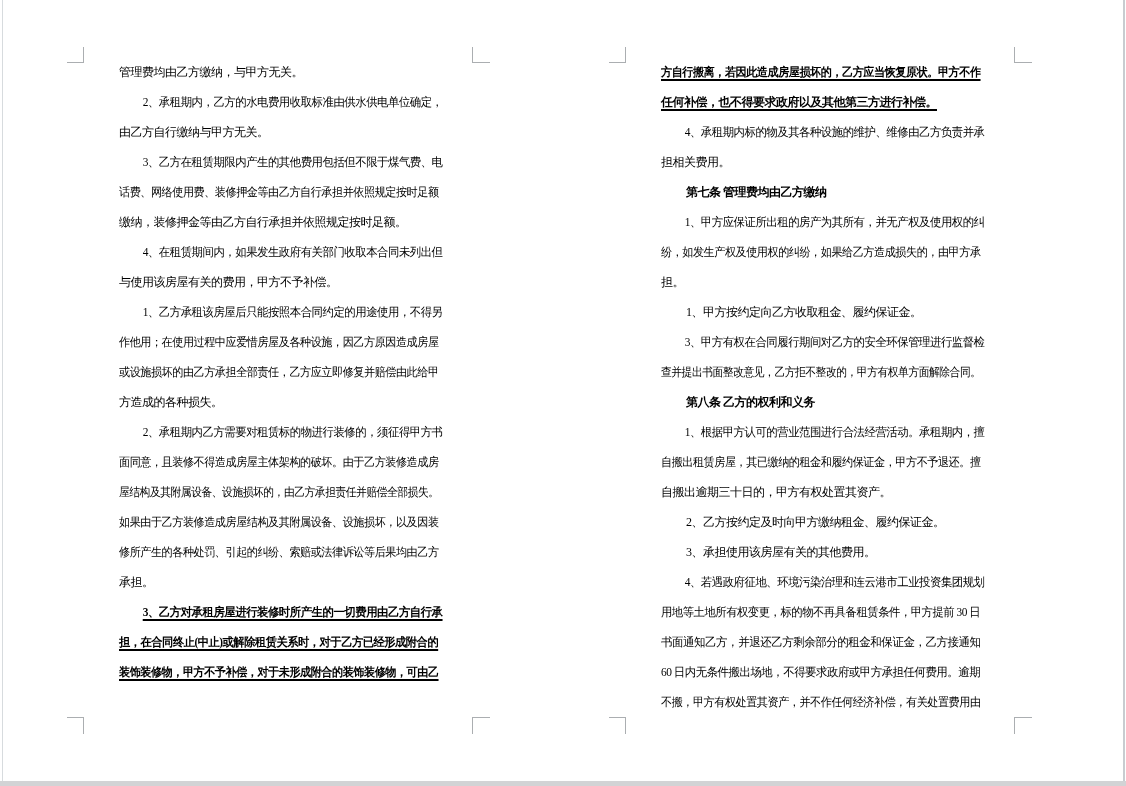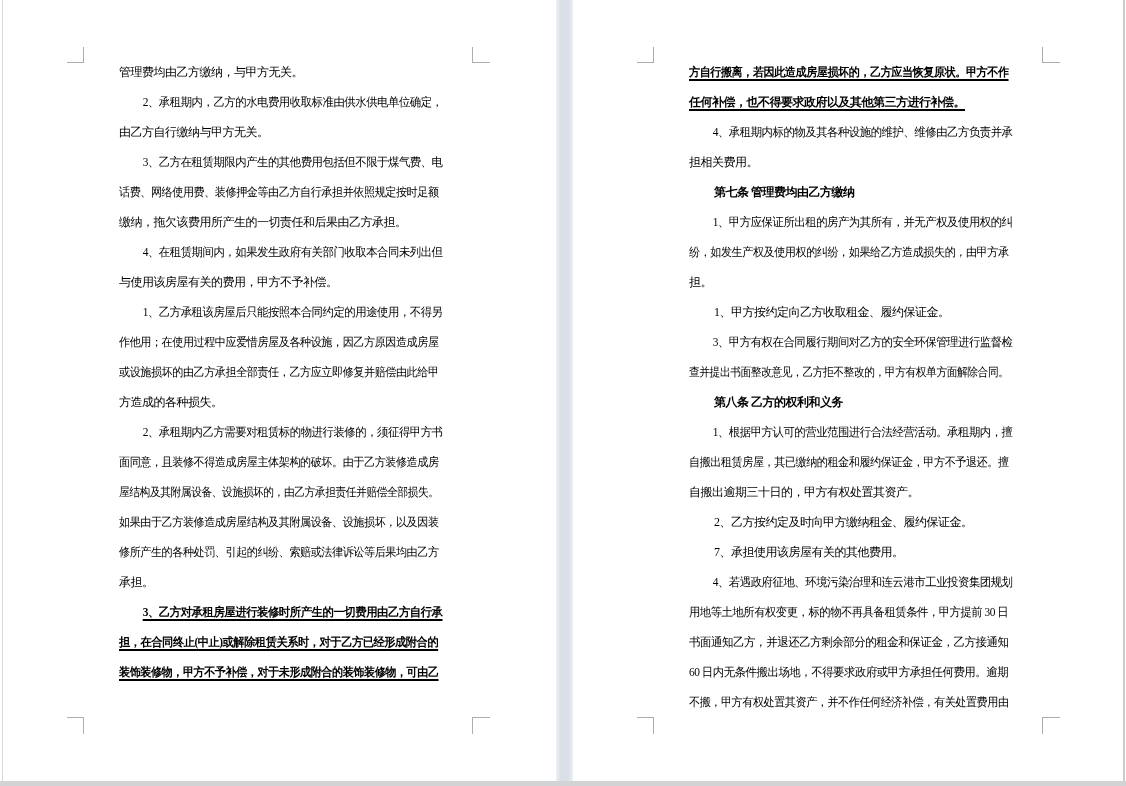--- a/index.html
+++ b/index.html
@@ -9,21 +9,21 @@
           color:var(--text-color,#000);}
   .gap-band{position:absolute;left:556px;top:0;width:17px;height:781px;
             background:linear-gradient(90deg,#eef1f4 0%,var(--canvas-bg,#d9dfe6) 30%,
                         var(--canvas-bg,#d9dfe6) 72%,#eef1f4 100%);}
   .edge-left{position:absolute;left:2px;top:0;width:1px;height:781px;background:#d7dbde;}
   .edge-right{position:absolute;left:1123px;top:0;width:2px;height:781px;background:#c8ccd0;}
   .bottom-strip{position:absolute;left:0;top:781px;width:1126px;height:5px;
                 background:var(--strip,#d2d3d5);}
   .page{position:absolute;top:0;height:781px;background:var(--page-bg,#fff);}
   .page.pl{left:3px;width:553px;}
-  .page.pr{left:573px;width:550px;}
+  .page.pr{left:545px;width:550px;}
   .mark{position:absolute;}
   .mark.tl{left:64px;top:47px;width:16px;height:15px;
            border-right:1px solid var(--mark,#abaeb1);border-bottom:1px solid var(--mark,#abaeb1);}
   .mark.tr{left:469px;top:47px;width:17px;height:15px;
            border-left:1px solid var(--mark,#abaeb1);border-bottom:1px solid var(--mark,#abaeb1);}
   .mark.bl{left:64px;top:717px;width:16px;height:16px;
            border-right:1px solid var(--mark,#abaeb1);border-top:1px solid var(--mark,#abaeb1);}
   .mark.br{left:469px;top:717px;width:17px;height:16px;
            border-left:1px solid var(--mark,#abaeb1);border-top:1px solid var(--mark,#abaeb1);}
   .text-block{position:absolute;left:80px;top:57px;width:389px;}
@@ -45,21 +45,21 @@
     <div class="mark tl"></div>
     <div class="mark tr"></div>
     <div class="mark bl"></div>
     <div class="mark br"></div>
     <div class="text-block">
         <div class="line"><span class="wrap"><span class="tx">管理费均由乙方缴纳，与甲方无关。</span></span></div>
         <div class="line"><span class="wrap" style="transform: scaleX(0.94878);"><span class="ind-sp"></span><span class="tx">2、承租期内，乙方的水电费用收取标准由供水供电单位确定，</span></span></div>
         <div class="line"><span class="wrap"><span class="tx">由乙方自行缴纳与甲方无关。</span></span></div>
         <div class="line"><span class="wrap" style="transform: scaleX(0.94878);"><span class="ind-sp"></span><span class="tx">3、乙方在租赁期限内产生的其他费用包括但不限于煤气费、电</span></span></div>
         <div class="line"><span class="wrap" style="transform: scaleX(0.92619);"><span class="tx">话费、网络使用费、装修押金等由乙方自行承担并依照规定按时足额</span></span></div>
-        <div class="line"><span class="wrap"><span class="tx">缴纳，拖欠该费用所产生的一切责任和后果由乙方承担。</span></span></div>
+        <div class="line"><span class="wrap"><span class="tx">缴纳，装修押金等由乙方自行承担并依照规定按时足额。</span></span></div>
         <div class="line"><span class="wrap" style="transform: scaleX(0.94878);"><span class="ind-sp"></span><span class="tx">4、在租赁期间内，如果发生政府有关部门收取本合同未列出但</span></span></div>
         <div class="line"><span class="wrap"><span class="tx">与使用该房屋有关的费用，甲方不予补偿。</span></span></div>
         <div class="line"><span class="wrap" style="transform: scaleX(0.94878);"><span class="ind-sp"></span><span class="tx">1、乙方承租该房屋后只能按照本合同约定的用途使用，不得另</span></span></div>
         <div class="line"><span class="wrap" style="transform: scaleX(0.92619);"><span class="tx">作他用；在使用过程中应爱惜房屋及各种设施，因乙方原因造成房屋</span></span></div>
         <div class="line"><span class="wrap" style="transform: scaleX(0.92619);"><span class="tx">或设施损坏的由乙方承担全部责任，乙方应立即修复并赔偿由此给甲</span></span></div>
         <div class="line"><span class="wrap"><span class="tx">方造成的各种损失。</span></span></div>
         <div class="line"><span class="wrap" style="transform: scaleX(0.94878);"><span class="ind-sp"></span><span class="tx">2、承租期内乙方需要对租赁标的物进行装修的，须征得甲方书</span></span></div>
         <div class="line"><span class="wrap" style="transform: scaleX(0.92619);"><span class="tx">面同意，且装修不得造成房屋主体架构的破坏。由于乙方装修造成房</span></span></div>
         <div class="line"><span class="wrap" style="transform: scaleX(0.896313);"><span class="tx">屋结构及其附属设备、设施损坏的，由乙方承担责任并赔偿全部损失。</span></span></div>
         <div class="line"><span class="wrap" style="transform: scaleX(0.92619);"><span class="tx">如果由于乙方装修造成房屋结构及其附属设备、设施损坏，以及因装</span></span></div>
@@ -86,21 +86,21 @@
         <div class="line"><span class="wrap" style="transform: scaleX(0.92619);"><span class="tx">纷，如发生产权及使用权的纠纷，如果给乙方造成损失的，由甲方承</span></span></div>
         <div class="line"><span class="wrap"><span class="tx">担。</span></span></div>
         <div class="line"><span class="wrap"><span class="ind-sp"></span><span class="tx">1、甲方按约定向乙方收取租金、履约保证金。</span></span></div>
         <div class="line"><span class="wrap" style="transform: scaleX(0.94878);"><span class="ind-sp"></span><span class="tx">3、甲方有权在合同履行期间对乙方的安全环保管理进行监督检</span></span></div>
         <div class="line"><span class="wrap" style="transform: scaleX(0.896313);"><span class="tx">查并提出书面整改意见，乙方拒不整改的，甲方有权单方面解除合同。</span></span></div>
         <div class="line bold"><span class="wrap"><span class="ind-sp"></span><span class="tx">第八条 乙方的权利和义务</span></span></div>
         <div class="line"><span class="wrap" style="transform: scaleX(0.94878);"><span class="ind-sp"></span><span class="tx">1、根据甲方认可的营业范围进行合法经营活动。承租期内，擅</span></span></div>
         <div class="line"><span class="wrap" style="transform: scaleX(0.92619);"><span class="tx">自搬出租赁房屋，其已缴纳的租金和履约保证金，甲方不予退还。擅</span></span></div>
         <div class="line"><span class="wrap"><span class="tx">自搬出逾期三十日的，甲方有权处置其资产。</span></span></div>
         <div class="line"><span class="wrap"><span class="ind-sp"></span><span class="tx">2、乙方按约定及时向甲方缴纳租金、履约保证金。</span></span></div>
-        <div class="line"><span class="wrap"><span class="ind-sp"></span><span class="tx">7、承担使用该房屋有关的其他费用。</span></span></div>
+        <div class="line"><span class="wrap"><span class="ind-sp"></span><span class="tx">3、承担使用该房屋有关的其他费用。</span></span></div>
         <div class="line"><span class="wrap" style="transform: scaleX(0.94878);"><span class="ind-sp"></span><span class="tx">4、若遇政府征地、环境污染治理和连云港市工业投资集团规划</span></span></div>
         <div class="line"><span class="wrap" style="transform: scaleX(0.944175);"><span class="tx">用地等土地所有权变更，标的物不再具备租赁条件，甲方提前 30 日</span></span></div>
         <div class="line"><span class="wrap" style="transform: scaleX(0.958128);"><span class="tx">书面通知乙方，并退还乙方剩余部分的租金和保证金，乙方接通知</span></span></div>
         <div class="line"><span class="wrap" style="transform: scaleX(0.9511);"><span class="tx">60 日内无条件搬出场地，不得要求政府或甲方承担任何费用。逾期</span></span></div>
         <div class="line"><span class="wrap" style="transform: scaleX(0.92619);"><span class="tx">不搬，甲方有权处置其资产，并不作任何经济补偿，有关处置费用由</span></span></div>
       </div>
   </div>
 
   <div class="bottom-strip"></div>
   <div class="edge-left"></div>

